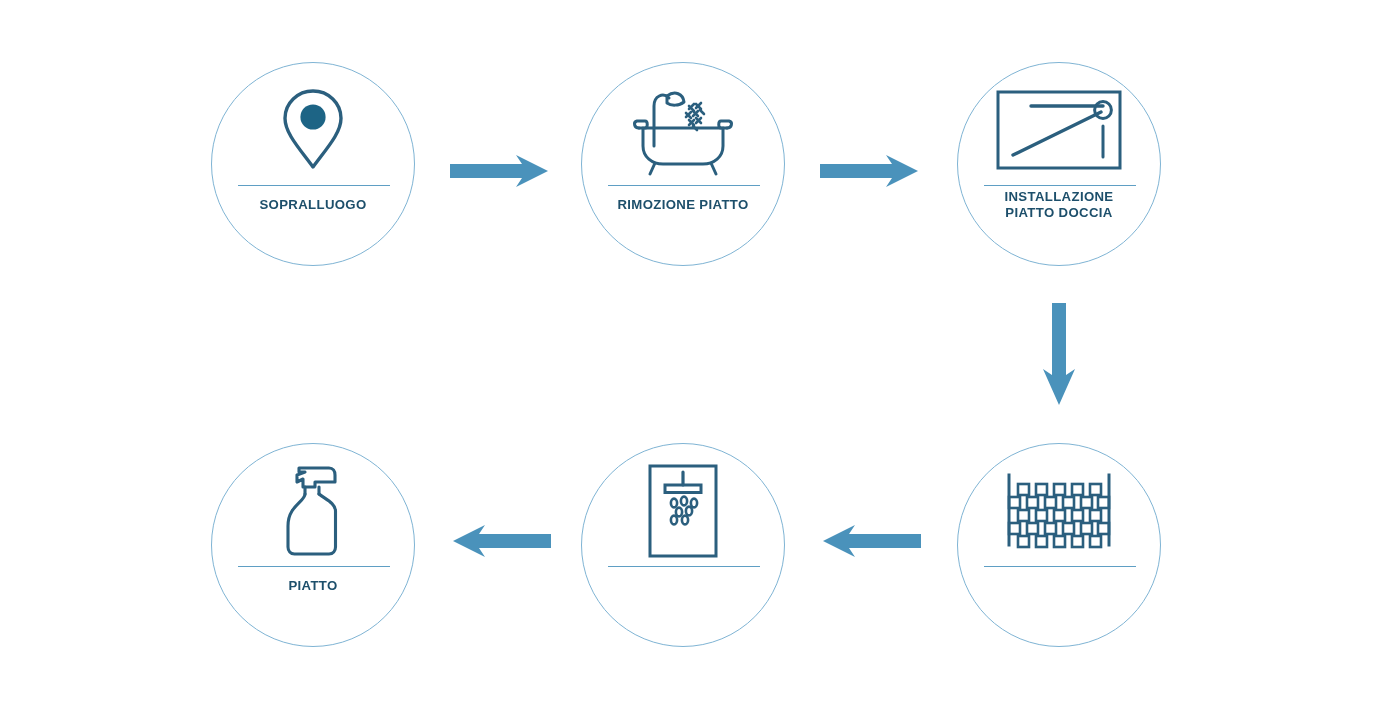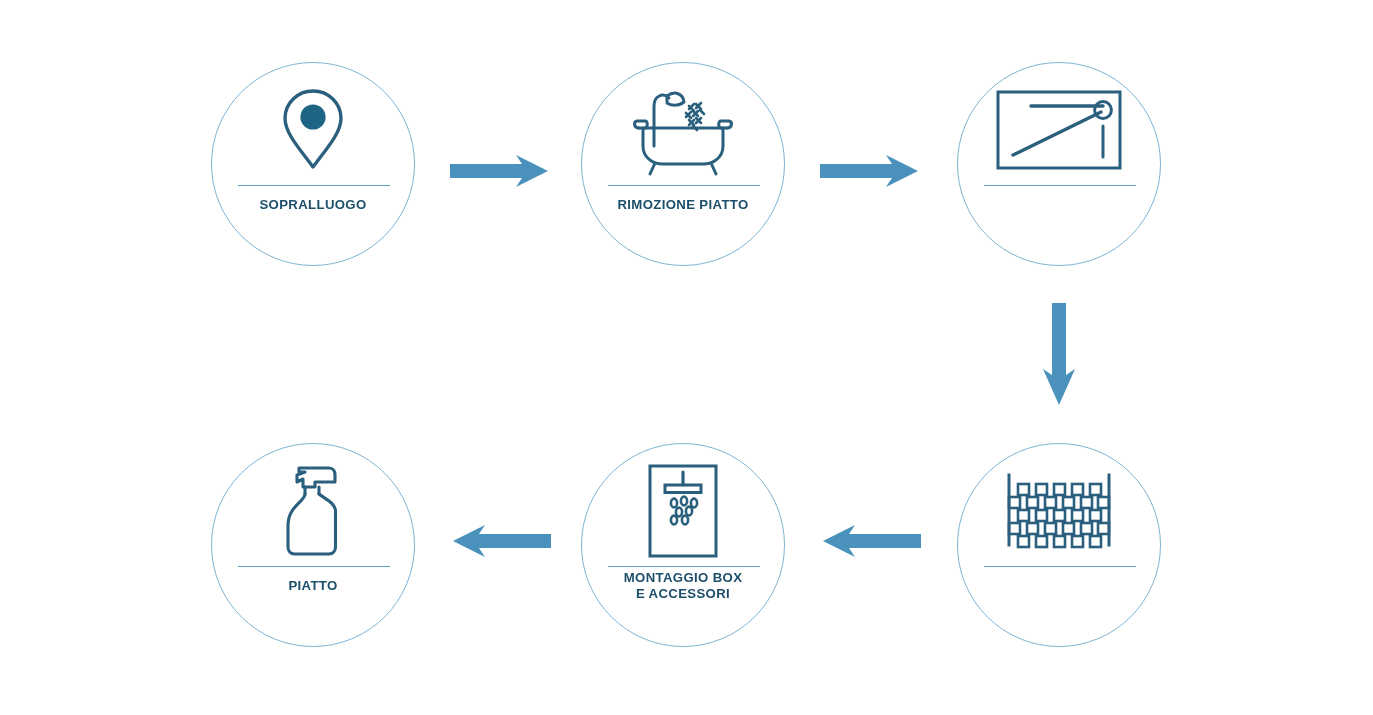--- a/index.html
+++ b/index.html
@@ -158,20 +158,22 @@
 
           <path d="M18 66 L106 23" stroke-width="3.4"></path>
 
           <circle cx="108" cy="21" r="8.4" stroke-width="3"></circle>
 
           <path d="M108 37 L108 68" stroke-width="3"></path>
         </g>
       </svg>
     </div>
     <div class="node-divider"></div>
+    <div class="node-label two-line">INSTALLAZIONE
+PIATTO DOCCIA</div>
   </div>
 
   <div class="node" id="node-3">
     <div class="node-icon">
       <svg width="110" height="80" viewBox="0 0 110 80">
         <g fill="none" stroke="#2b5f7e" stroke-width="3" stroke-linecap="square">
 
           <path d="M5 4 L5 74"></path>
           <path d="M105 4 L105 74"></path>
         </g>
@@ -230,22 +232,20 @@
           <ellipse cx="37" cy="38" rx="3.1" ry="4.4"></ellipse>
           <ellipse cx="47" cy="40" rx="3.1" ry="4.4"></ellipse>
           <ellipse cx="32" cy="49" rx="3.1" ry="4.4"></ellipse>
           <ellipse cx="42" cy="48" rx="3.1" ry="4.4"></ellipse>
           <ellipse cx="27" cy="57" rx="3.1" ry="4.4"></ellipse>
           <ellipse cx="38" cy="57" rx="3.1" ry="4.4"></ellipse>
         </g>
       </svg>
     </div>
     <div class="node-divider"></div>
-    <div class="node-label two-line">MONTAGGIO BOX
-E ACCESSORI</div>
   </div>
 
   <div class="node" id="node-5">
     <div class="node-icon">
       <svg width="76" height="96" viewBox="0 0 76 96">
         <g fill="none" stroke="#2b5f7e" stroke-width="3.1" stroke-linejoin="round" stroke-linecap="round">
 
           <path d="M24 5 L54 5 C58 5 60 8 60 12 L60 19 L40 19 L40 24 L28 24 L28 16 L22 19 L22 12 L30 9 L24 9 Z"></path>
 
           <path d="M30 24 L30 31"></path>

